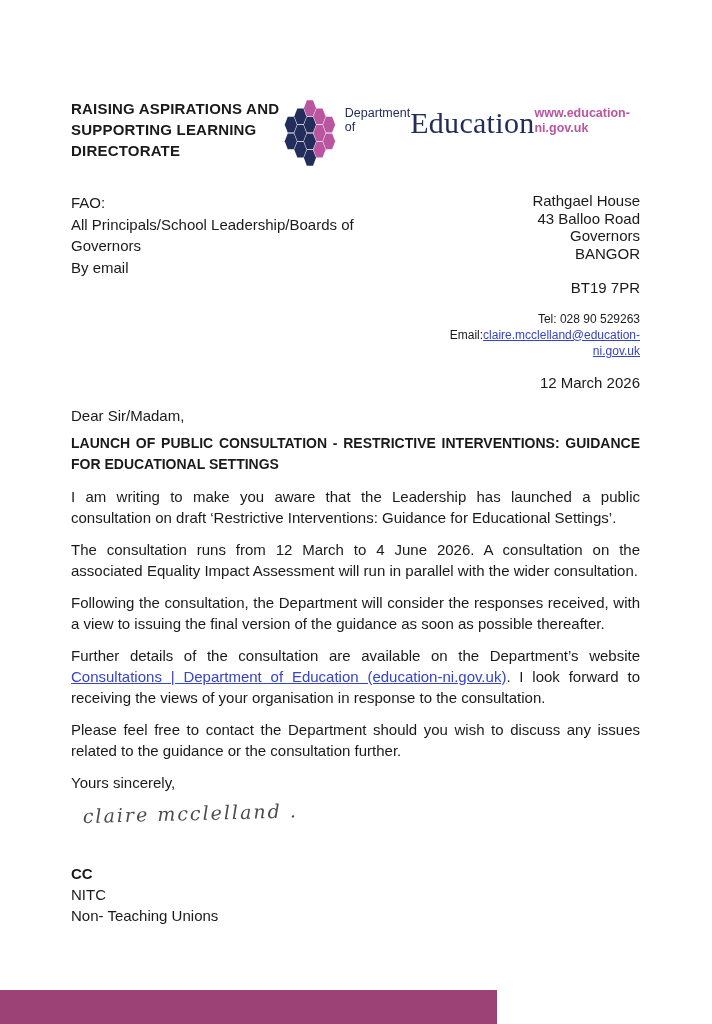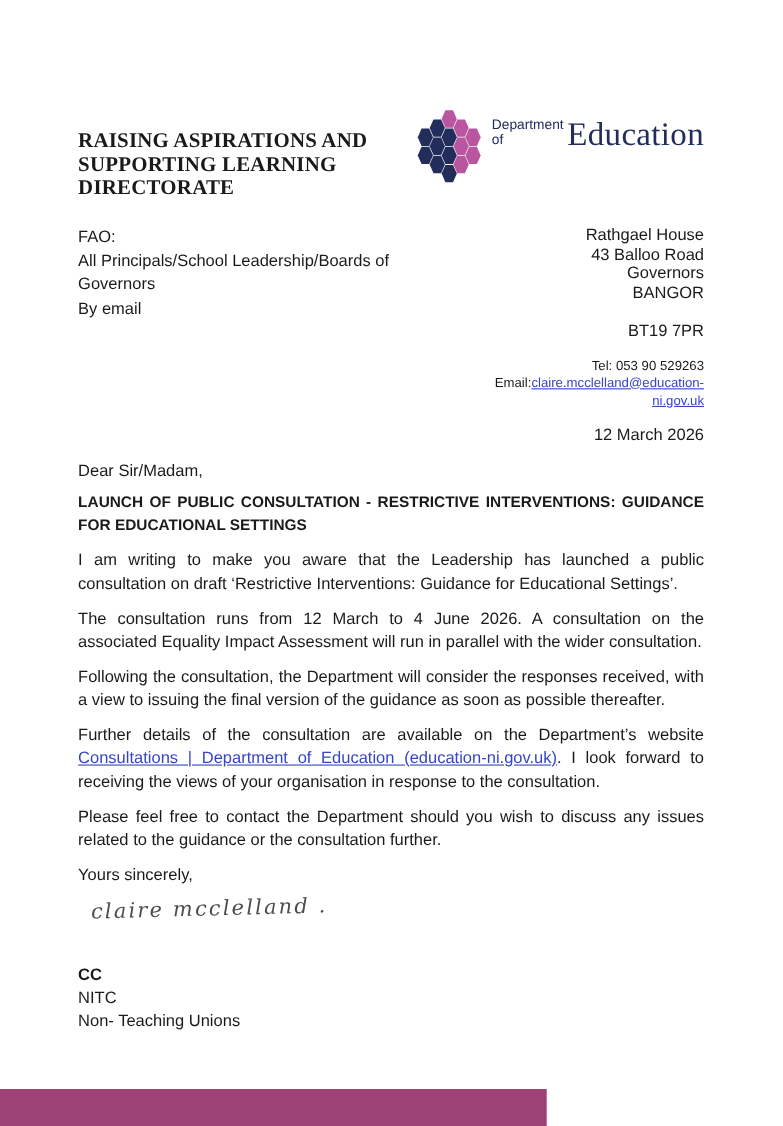--- a/index.html
+++ b/index.html
@@ -22,23 +22,22 @@
     margin:0 auto;
   }
   .content{padding:0 72px 0 71px;}
 
   
   .header-row{
     display:flex;justify-content:space-between;align-items:flex-start;
     padding-top:98px;
   }
   .directorate{
-    margin-top:20px;
-    font-weight:bold;font-size:19px;line-height:21px;
-    width:370px;letter-spacing:.2px;font-family:Liberation Serif, serif;
+    font-weight:bold;font-size:15px;line-height:21px;
+    width:370px;letter-spacing:.2px;
   }
   .logo{display:flex;align-items:flex-start;}
   .logo svg{display:block;margin-right:9px;}
   .hex-navy{fill:var(--navy);}
   .hex-magenta{fill:var(--magenta);}
   .logo-text{display:flex;flex-direction:row;margin-top:8px;}
   .logo-dept{font-size:12.5px;color:var(--navy);line-height:14px;}
   .logo-name{
     font-family:"Liberation Serif","DejaVu Serif",serif;
     font-size:30px;line-height:33px;color:var(--navy);letter-spacing:.3px;
@@ -102,39 +101,40 @@
           <polygon class="hex-magenta" points="23.3,13 26.9,6.8 34.1,6.8 37.7,13 34.1,19.2 26.9,19.2"></polygon>
           <polygon class="hex-magenta" points="34.55,19.5 38.15,13.3 45.35,13.3 48.95,19.5 45.35,25.7 38.15,25.7"></polygon>
           <polygon class="hex-magenta" points="34.55,32.5 38.15,26.3 45.35,26.3 48.95,32.5 45.35,38.7 38.15,38.7"></polygon>
           <polygon class="hex-magenta" points="34.55,45.5 38.15,39.3 45.35,39.3 48.95,45.5 45.35,51.7 38.15,51.7"></polygon>
           <polygon class="hex-magenta" points="45.8,26 49.4,19.8 56.6,19.8 60.2,26 56.6,32.2 49.4,32.2"></polygon>
           <polygon class="hex-magenta" points="45.8,39 49.4,32.8 56.6,32.8 60.2,39 56.6,45.2 49.4,45.2"></polygon>
         </svg>
         <div class="logo-text">
           <span class="logo-dept">Department of</span>
           <span class="logo-name">Education</span>
+          <span class="logo-url">www.education-ni.gov.uk</span>
         </div>
       </div>
     </div>
 
     <div class="addr-row">
       <div class="fao">
         <div>FAO:</div>
         <div>All Principals/School Leadership/Boards of Governors</div>
         <div>By email</div>
       </div>
 
       <div class="right-col">
         <div>Rathgael House</div>
         <div>43 Balloo Road</div>
         <div>Governors</div>
         <div>BANGOR</div>
         <div class="postcode">BT19 7PR</div>
         <div class="contact">
-          <div>Tel: 053 90 529263</div>
+          <div>Tel: 028 90 529263</div>
           <div><span>Email:</span><a class="doc-link" href="#">claire.mcclelland@education-ni.gov.uk</a></div>
         </div>
         <div class="date">12 March 2026</div>
       </div>
     </div>
 
     <div class="salutation">Dear Sir/Madam,</div>
 
     <div class="subject">LAUNCH OF PUBLIC CONSULTATION - RESTRICTIVE INTERVENTIONS: GUIDANCE FOR EDUCATIONAL SETTINGS</div>
 

